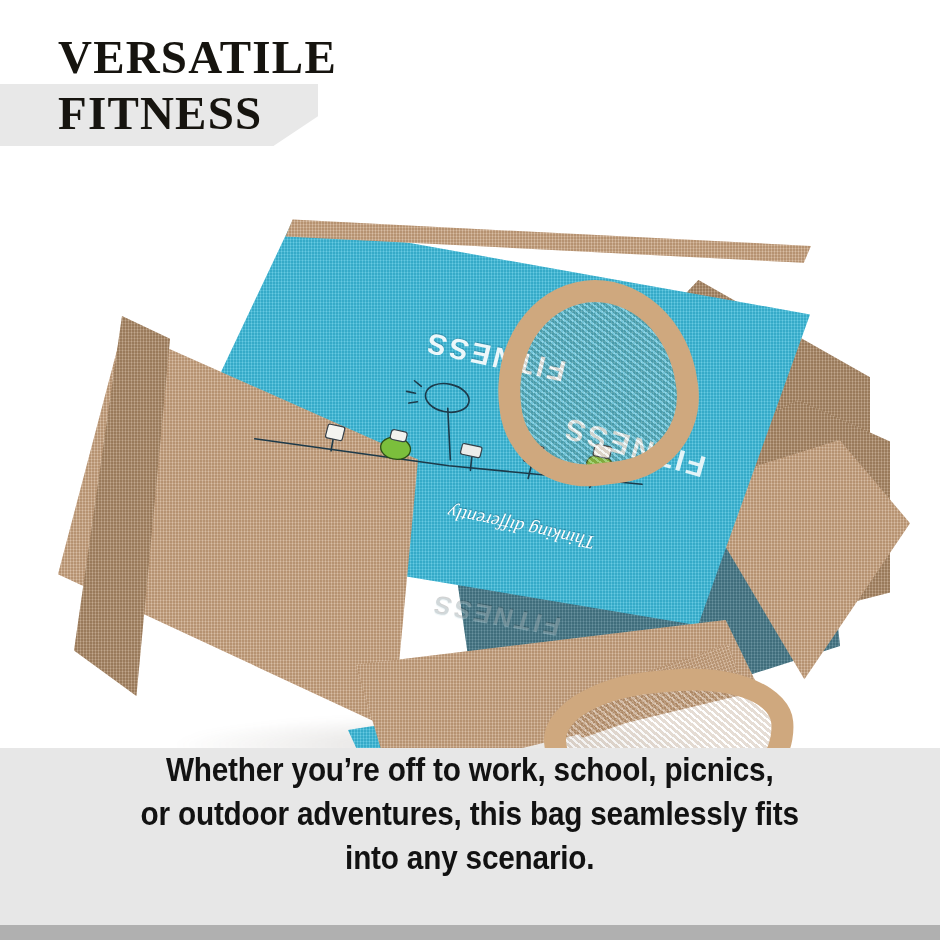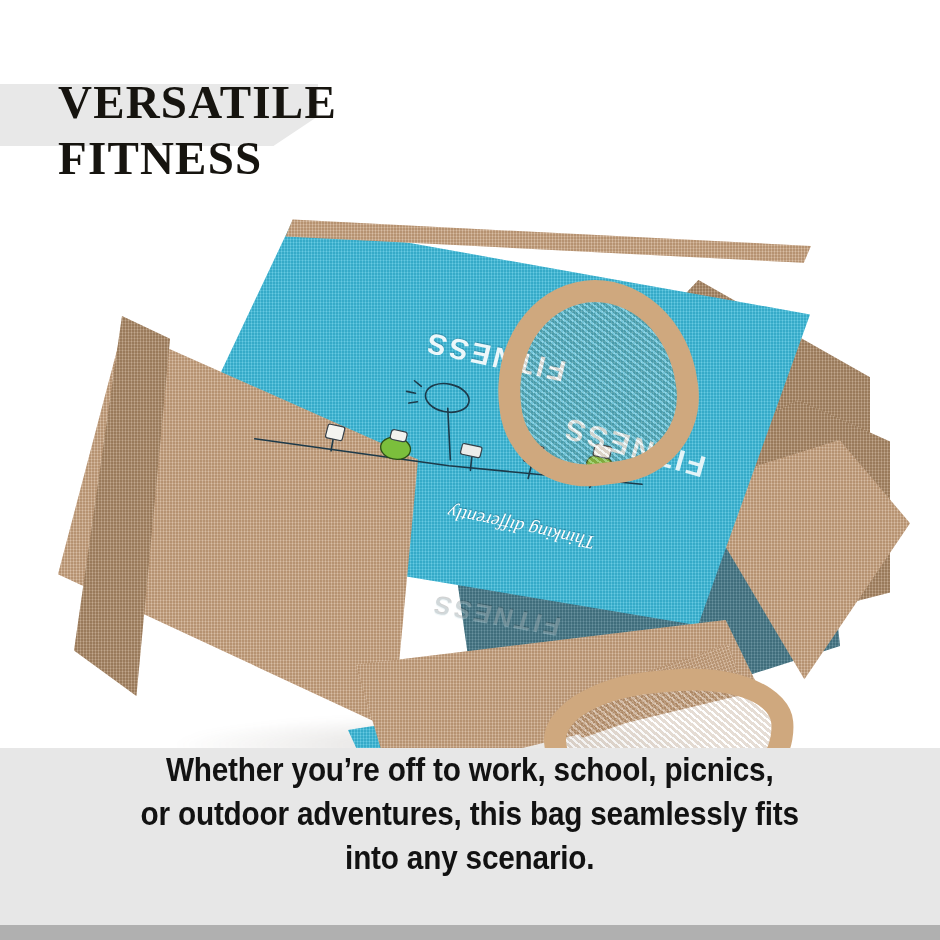--- a/index.html
+++ b/index.html
@@ -32,21 +32,20 @@
   .headline-l1, .headline-l2{
     position:absolute;
     left:58px;
     font-family:"Liberation Serif", serif;
     font-weight:700;
     color:#16140f;
     font-size:47px;
     letter-spacing:1.2px;
     line-height:1;
     white-space:nowrap;
-    margin-top:45px;
   }
   .headline-l1{ top:6px; }
   .headline-l2{ top:62px; }
 
   
   .stage{
     position:absolute; left:0; top:130px; width:940px; height:620px;
     overflow:hidden;
   }
 

